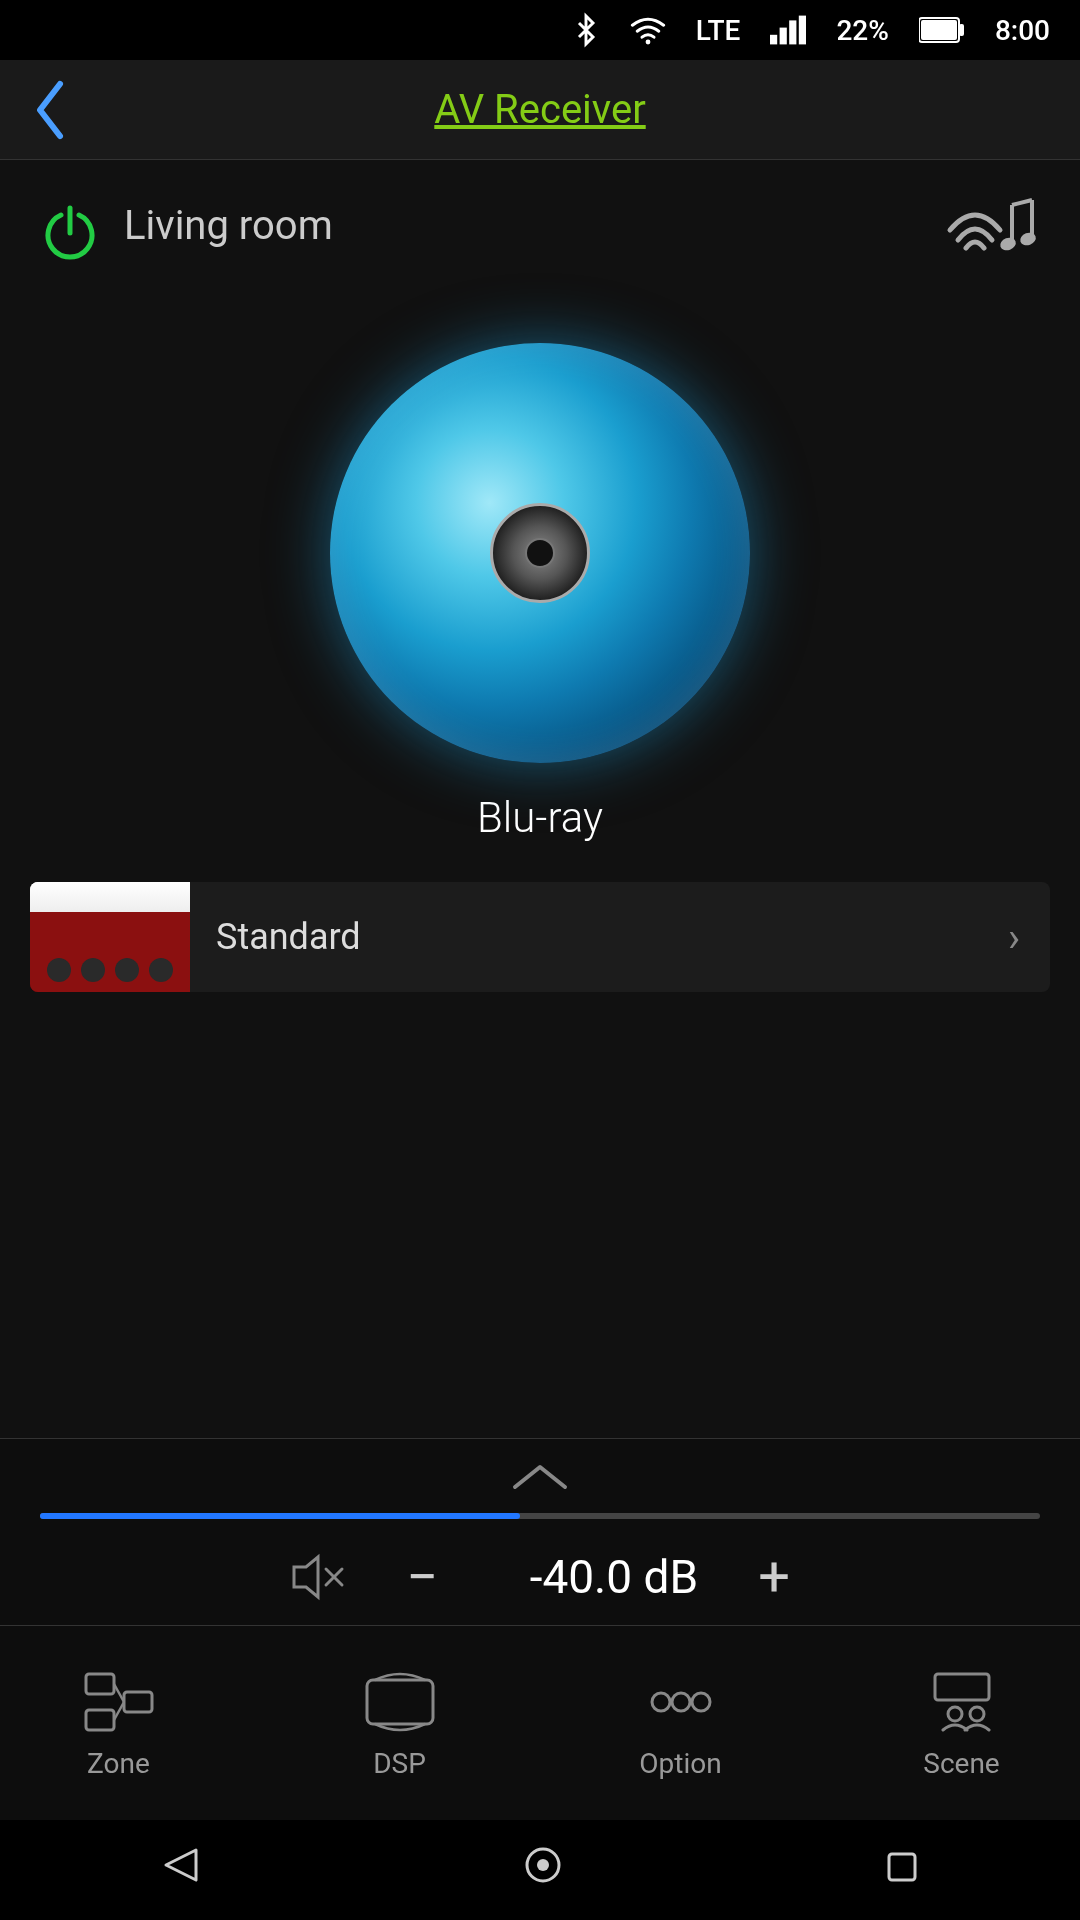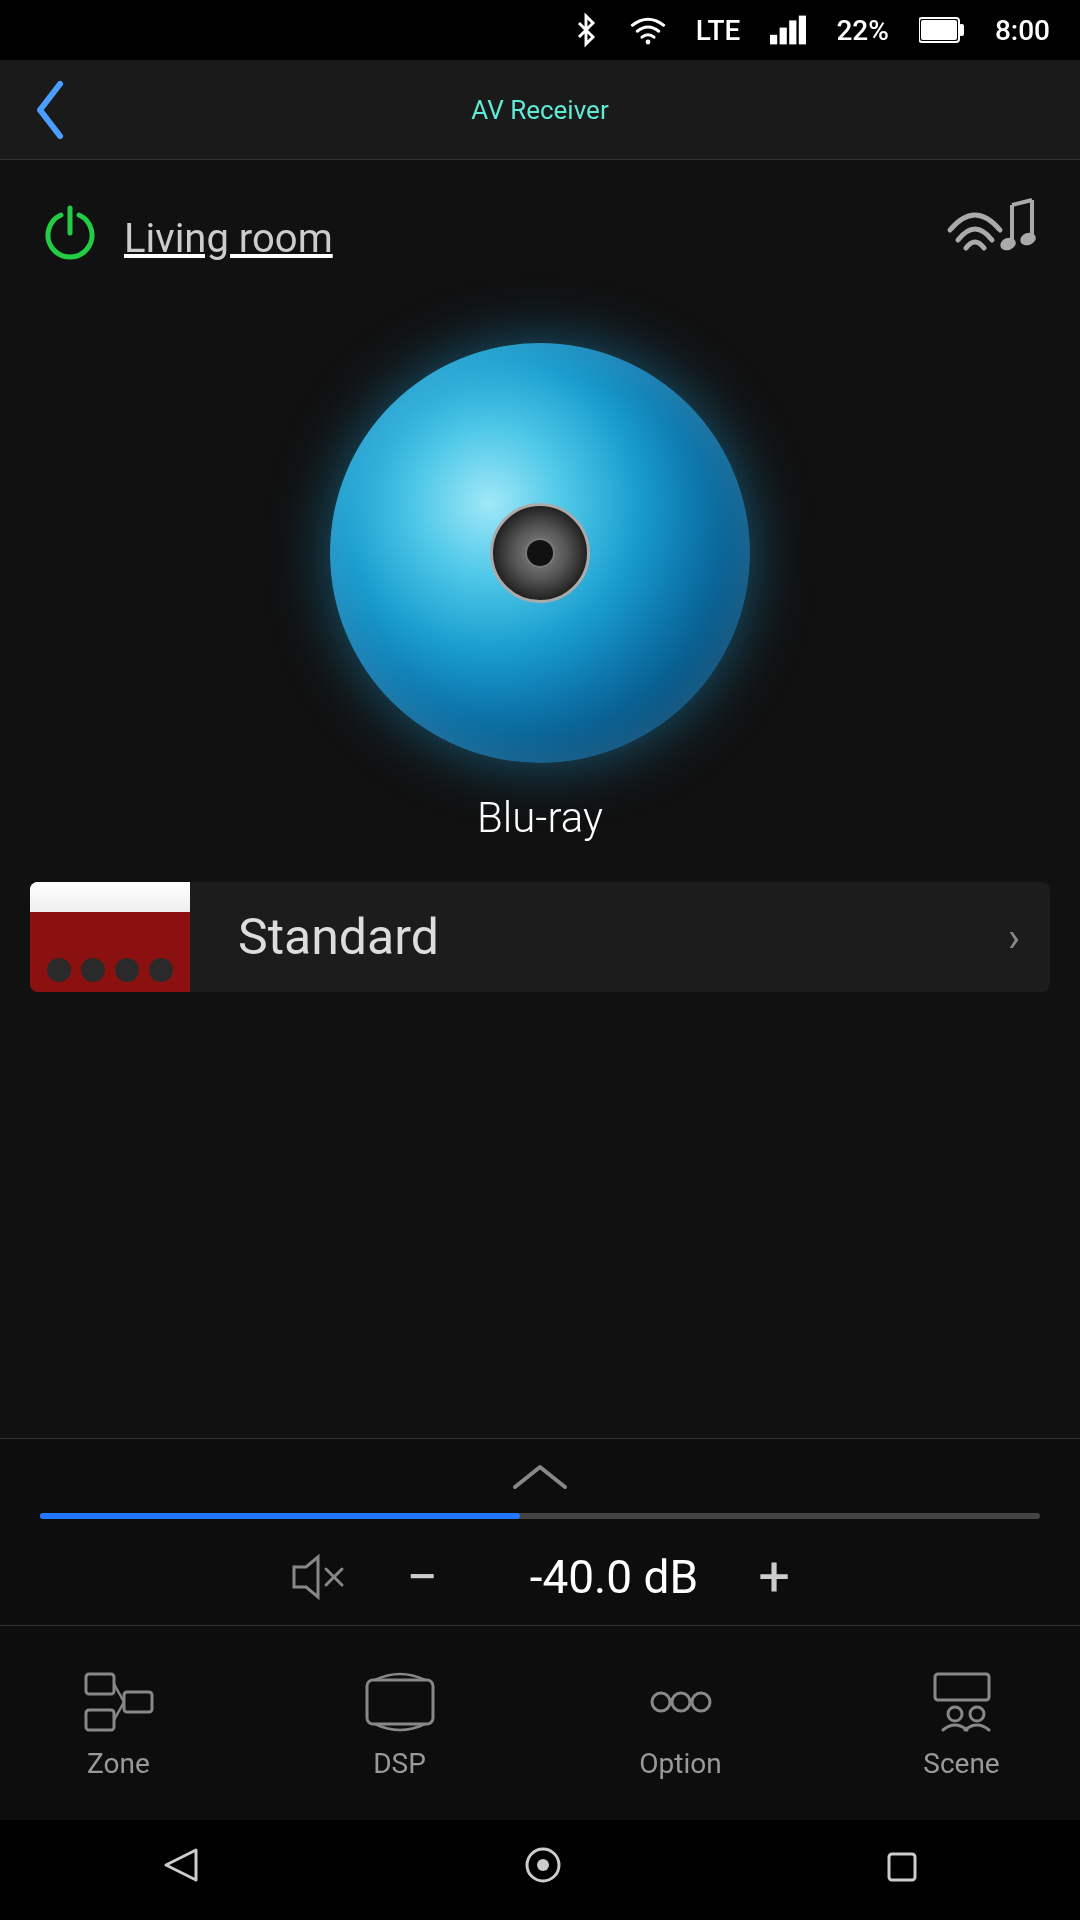--- a/index.html
+++ b/index.html
@@ -50,44 +50,44 @@
     .back-btn {
       position: absolute;
       left: 30px;
       color: #4a9eff;
       font-size: 48px;
       cursor: pointer;
       display: flex;
       align-items: center;
     }
     .header-title {
-      font-size: 26px;
+      font-size: 40px;
       font-weight: 400;
-      color: #5eead4;
+      color: #84cc16;
+      text-decoration: underline;
     }
 
     
     .main {
       width: 100%;
       background: #111;
       position: relative;
     }
 
     
     .room-row {
       display: flex;
       align-items: center;
       justify-content: space-between;
       padding: 30px 40px 10px 40px;
     }
     .power-room {
       display: flex;
-      align-items: flex-end;
+      align-items: flex-start;
       gap: 24px;
-      text-decoration: underline;
     }
     .power-icon {
       width: 60px;
       height: 60px;
       display: flex;
       align-items: center;
       justify-content: center;
     }
     .power-svg line {
       stroke: #22cc44;
@@ -187,22 +187,22 @@
       width: 100%;
     }
     .seat-head {
       width: 24px;
       height: 24px;
       border-radius: 50%;
       background: #2a2a2a;
     }
     .standard-label {
       flex: 1;
-      font-size: 50px;
-      padding: 0 48px;
+      font-size: 36px;
+      padding: 0 26px;
       color: #ddd;
     }
     .chevron-right {
       font-size: 40px;
       color: #888;
       padding-right: 30px;
     }
 
     
     .volume-section {

